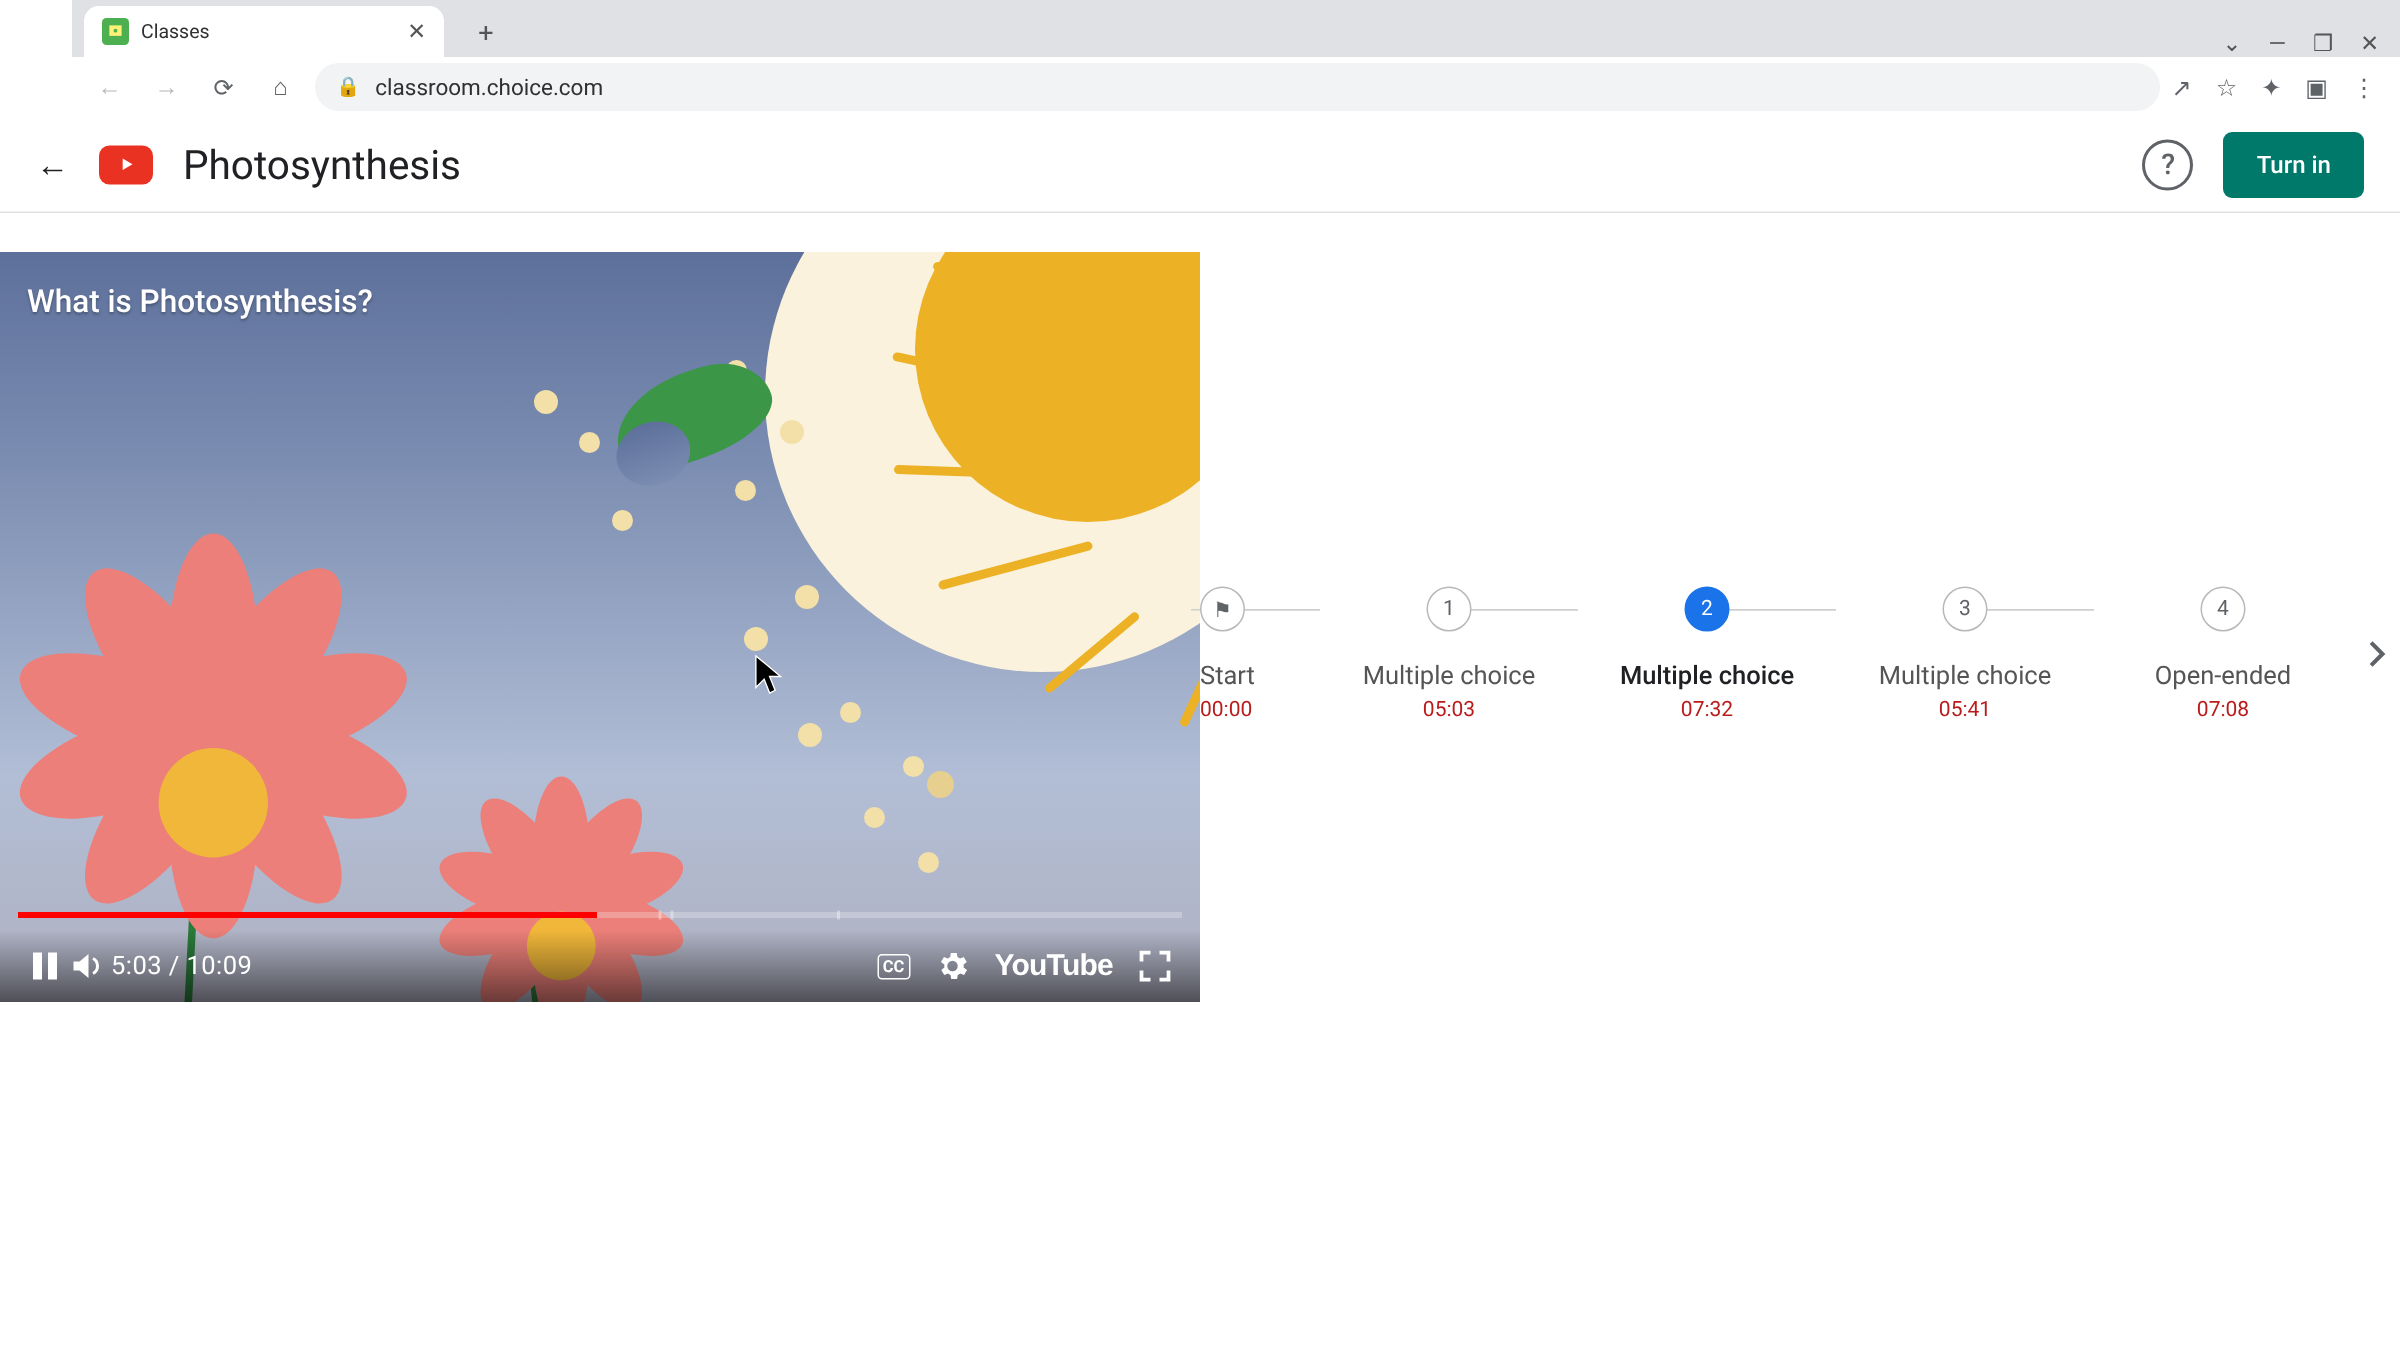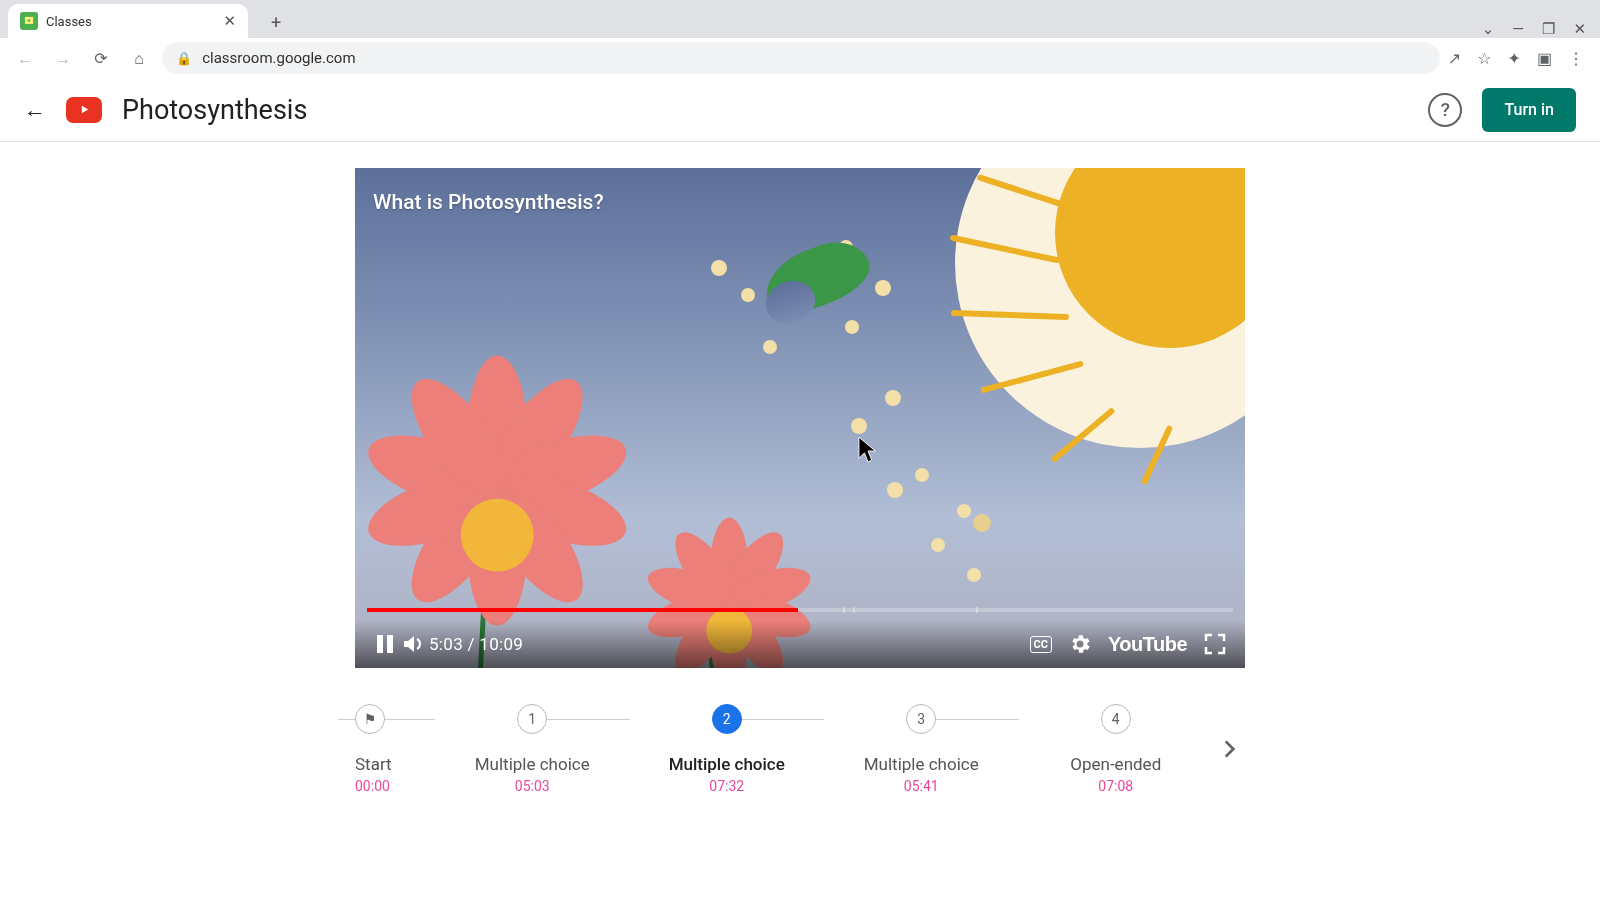--- a/index.html
+++ b/index.html
@@ -1,19 +1,19 @@
 <!DOCTYPE html>
 <html><head>
 <meta charset="utf-8">
 <style>
   * { box-sizing: border-box; margin: 0; padding: 0; font-family: "Roboto", "Segoe UI", Arial, sans-serif; }
   body { width: 1600px; height: 900px; overflow: hidden; background: #fff; }
 
   
-  .chrome-top { height: 78px; background: #dfe1e5; border-bottom: 1px solid #ef4444; }
+  .chrome-top { height: 78px; background: #dfe1e5; border-bottom: 1px solid #ef4444; margin-left: 48px; }
   .tab-strip { height: 38px; display: flex; align-items: flex-end; padding-left: 8px; }
   .tab {
     display: flex; align-items: center; gap: 8px;
     height: 34px; padding: 0 12px; min-width: 240px;
     background: #fff; border-radius: 10px 10px 0 0;
     font-size: 13px; color: #303030;
     position: relative;
   }
   .tab .favicon { width: 18px; height: 18px; border-radius: 3px; background:#4caf50; display:flex; align-items:center; justify-content:center; }
   .tab .favicon svg { width: 14px; height: 14px; }
@@ -54,21 +54,21 @@
     width:34px; height:34px; border:2.5px solid #5f6368; border-radius:50%;
     display:flex; align-items:center; justify-content:center;
     font-size:19px; color:#5f6368; font-weight:500; cursor:pointer;
   }
   .turn-in {
     height:44px; padding:0 22px; background:#00796b; color:#fff;
     border:none; border-radius:6px; font-size:16px; font-weight:500; cursor:pointer;
   }
 
   
-  .main { display:flex; flex-direction:column; align-items:center; padding-top:26px; }
+  .main { display:flex; flex-direction:row; align-items:center; padding-top:26px; }
 
   .video-box { width:890px; height:500px; position:relative; overflow:hidden; }
   .video-scene {
     position:absolute; inset:0;
     background: linear-gradient(180deg, #5d709b 0%, #7b8db1 28%, #b2bed6 70%, #afb0c0 100%);
   }
   .vid-title {
     position:absolute; top:22px; left:18px; font-size:21px; font-weight:500;
     color:#fff; text-shadow:0 1px 2px rgba(0,0,0,.3);
   }
@@ -131,21 +131,21 @@
     width:30px; height:30px; border-radius:50%; border:1px solid #b8b8b8;
     display:flex; align-items:center; justify-content:center; font-size:14px; color:#5f6368;
     background:#fff; z-index:2;
   }
   .step.active .dot-circle { background:#1a73e8; color:#fff; border-color:#1a73e8; }
   .step .line { position:absolute; top:15px; height:1px; background:#cfcfcf; z-index:1; }
   .step .line.left { left:-50%; width:50%; }
   .step .line.right { left:50%; width:50%; }
   .step .label { margin-top:20px; font-size:17px; color:#555; }
   .step.active .label { color:#202124; font-weight:500; }
-  .step .time-label { margin-top:4px; font-size:14px; color:#ec4899; }
+  .step .time-label { margin-top:4px; font-size:14px; color:#b91c1c; }
   .next-step { width:32px; height:32px; display:flex; align-items:center; justify-content:center; color:#5f6368; cursor:pointer; margin-top:0; align-self:center;}
 </style>
 </head>
 <body>
 
 <div class="chrome-top">
   <div class="tab-strip">
     <div class="tab">
       <span class="favicon">
         <svg viewBox="0 0 24 24" fill="none">
@@ -165,21 +165,21 @@
       <span>✕</span>
     </div>
   </div>
   <div class="toolbar">
     <div class="nav-btn disabled">←</div>
     <div class="nav-btn disabled">→</div>
     <div class="nav-btn">⟳</div>
     <div class="nav-btn">⌂</div>
     <div class="omnibox">
       <span class="lock">🔒</span>
-      <span>classroom.google.com</span>
+      <span>classroom.choice.com</span>
     </div>
     <div class="toolbar-right">
       <span>↗</span>
       <span>☆</span>
       <span>✦</span>
       <span>▣</span>
       <span>⋮</span>
     </div>
   </div>
 </div>

